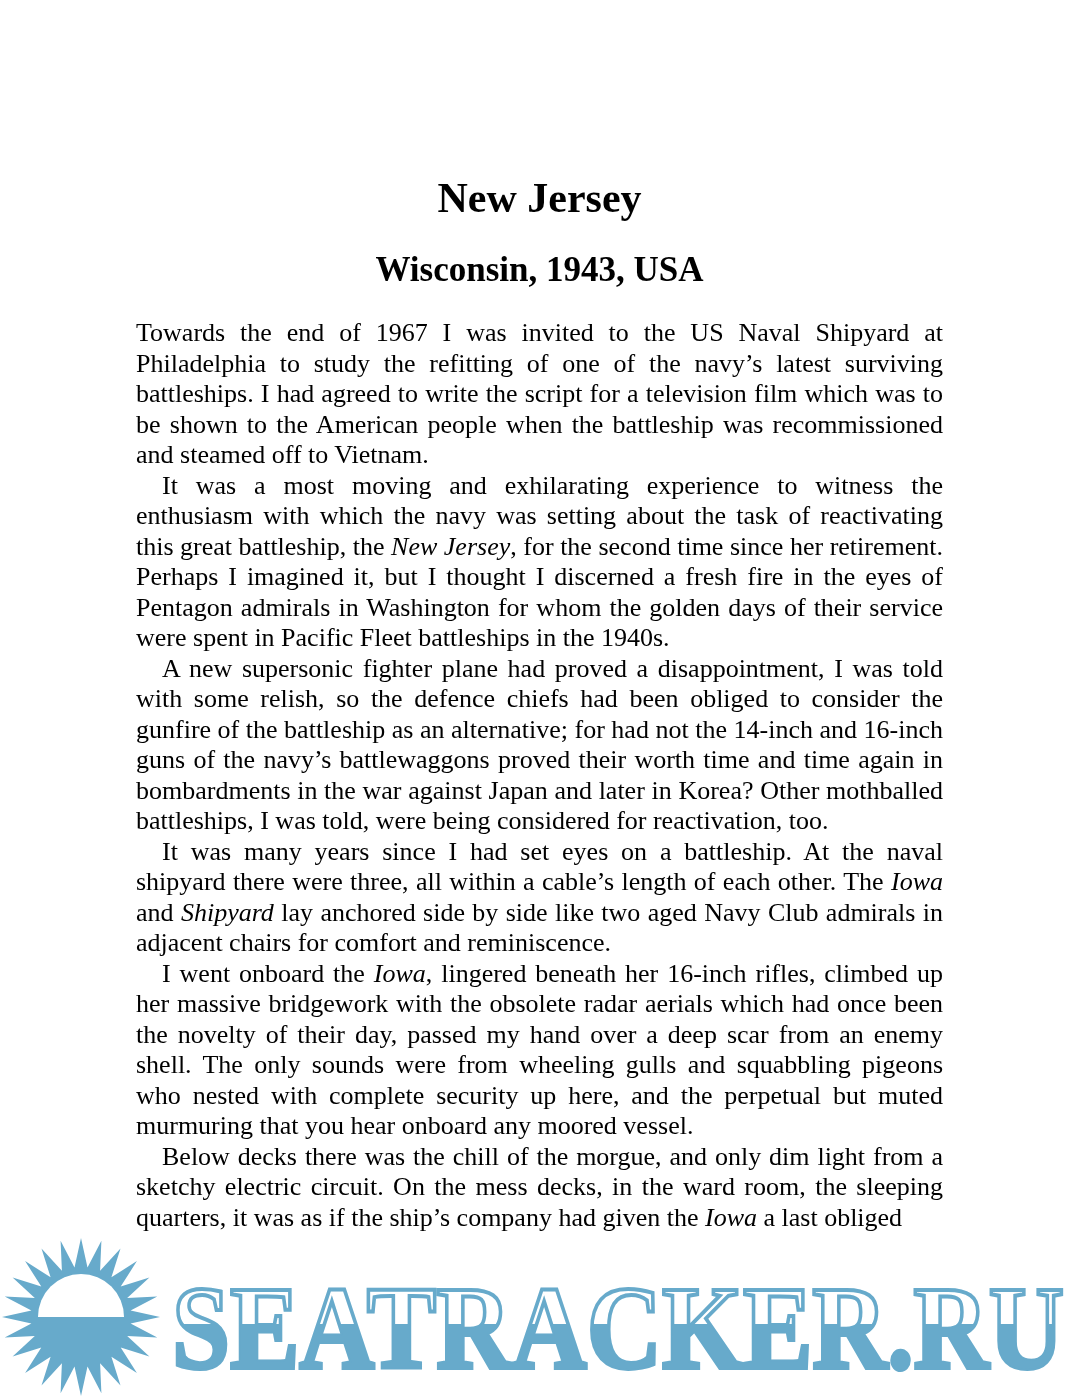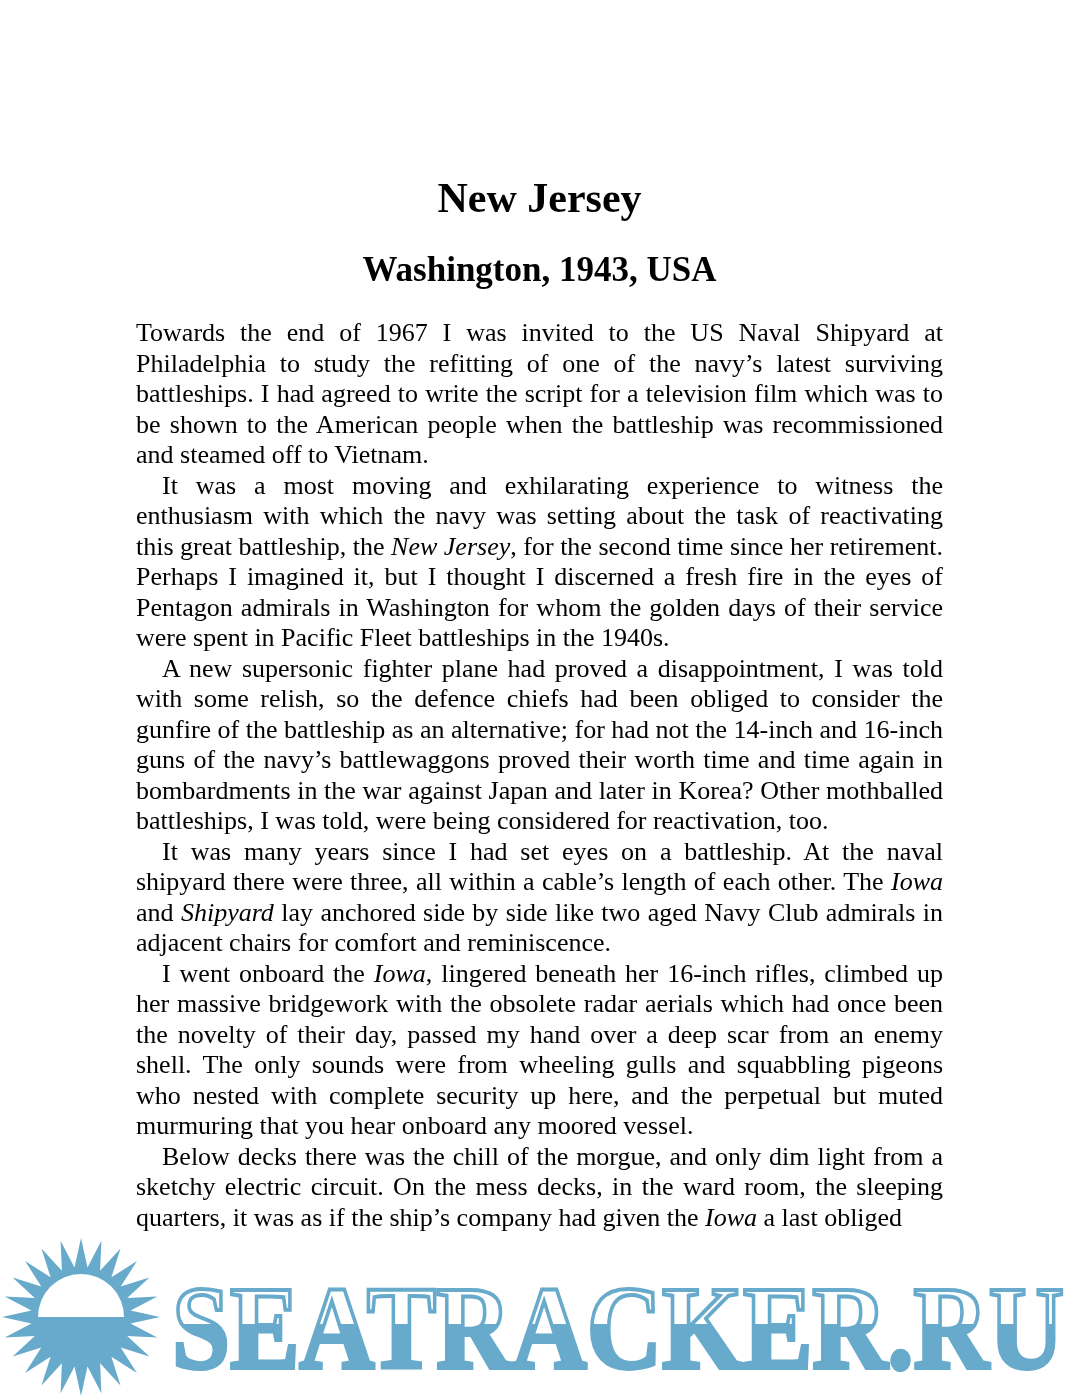--- a/index.html
+++ b/index.html
@@ -72,21 +72,21 @@
     }
     .watermark svg {
       display: block;
     }
   </style>
 </head>
 <body>
 
 <div class="page">
   <h1 class="title">New Jersey</h1>
-  <h2 class="subtitle">Washington, 1943, USA</h2>
+  <h2 class="subtitle">Wisconsin, 1943, USA</h2>
 
   <div class="body-text">
     <p><span>Towards the end of 1967 I was invited to the US Naval Shipyard at Philadelphia to study the refitting of one of the navy’s latest surviving battleships. I had agreed to write the script for a television film which was to be shown to the American people when the battleship was recommissioned and steamed off to Vietnam.</span></p>
     <p class="indent"><span>It was a most moving and exhilarating experience to witness the enthusiasm with which the navy was setting about the task of reactivating this great battleship, the </span><em>New Jersey</em><span>, for the second time since her retirement. Perhaps I imagined it, but I thought I discerned a fresh fire in the eyes of Pentagon admirals in Washington for whom the golden days of their service were spent in Pacific Fleet battleships in the 1940s.</span></p>
     <p class="indent"><span>A new supersonic fighter plane had proved a disappointment, I was told with some relish, so the defence chiefs had been obliged to consider the gunfire of the battleship as an alternative; for had not the 14-inch and 16-inch guns of the navy’s battlewaggons proved their worth time and time again in bombardments in the war against Japan and later in Korea? Other mothballed battleships, I was told, were being considered for reactivation, too.</span></p>
     <p class="indent"><span>It was many years since I had set eyes on a battleship. At the naval shipyard there were three, all within a cable’s length of each other. The </span><em>Iowa</em><span> and </span><em>Shipyard</em><span> lay anchored side by side like two aged Navy Club admirals in adjacent chairs for comfort and reminiscence.</span></p>
     <p class="indent"><span>I went onboard the </span><em>Iowa</em><span>, lingered beneath her 16-inch rifles, climbed up her massive bridgework with the obsolete radar aerials which had once been the novelty of their day, passed my hand over a deep scar from an enemy shell. The only sounds were from wheeling gulls and squabbling pigeons who nested with complete security up here, and the perpetual but muted murmuring that you hear onboard any moored vessel.</span></p>
     <p class="indent"><span>Below decks there was the chill of the morgue, and only dim light from a sketchy electric circuit. On the mess decks, in the ward room, the sleeping quarters, it was as if the ship’s company had given the </span><em>Iowa</em><span> a last obliged</span></p>
   </div>
 </div>

